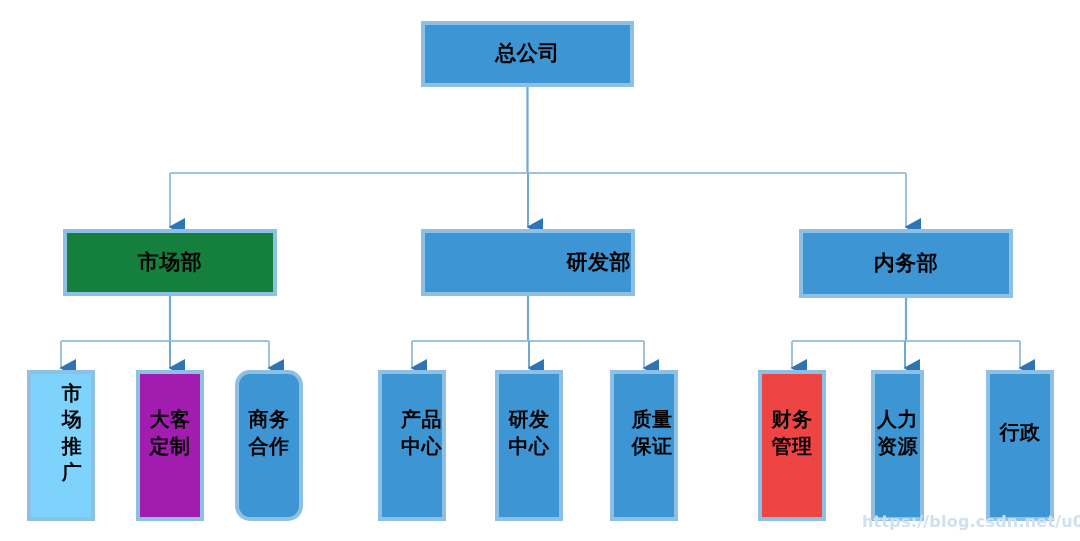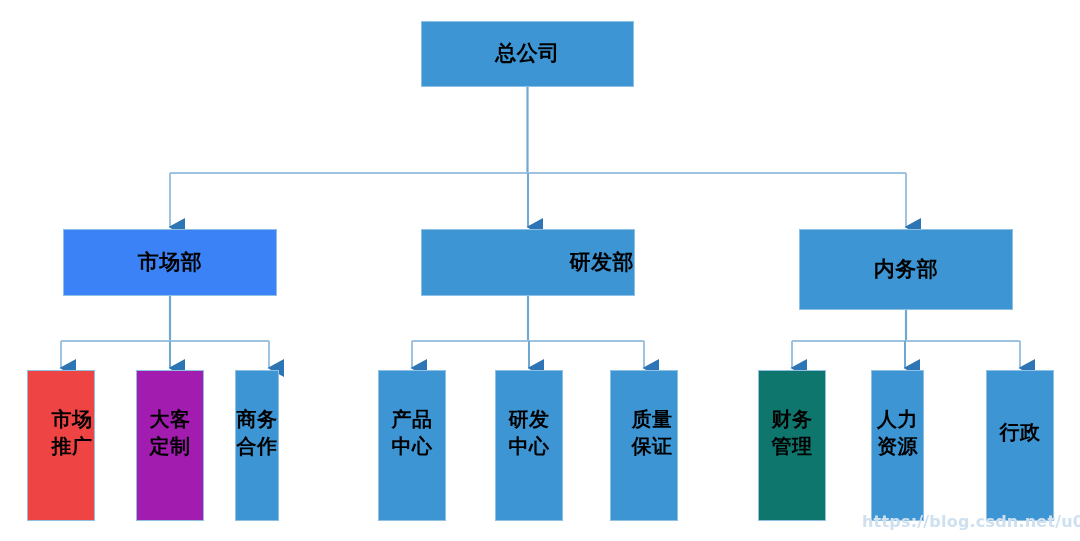--- a/index.html
+++ b/index.html
@@ -28,21 +28,21 @@
   }
   .node {
     position: absolute;
     box-sizing: border-box;
     display: flex;
     align-items: center;
     justify-content: center;
     text-align: center;
     color: #000000;
     background: #3d95d4;
-    border: 1px solid #7f1d1d;
+    border: 4px solid #7f1d1d;
     line-height: 1.32;
     letter-spacing: 0.5px;
     font-weight: 700;
     z-index: 2;
   }
   .node.level-root,
   .node.level-dept {
     font-size: 21px;
   }
   .node.level-leaf {
@@ -99,54 +99,54 @@
         <line x1="792" y1="341" x2="792" y2="368" stroke="#9dc3e0" stroke-width="2" marker-end="url(#arrow-dark)"></line>
         <line x1="905" y1="341" x2="905" y2="368" stroke="#6fa8d0" stroke-width="2" marker-end="url(#arrow-dark)"></line>
         <line x1="1020" y1="341" x2="1020" y2="368" stroke="#9dc3e0" stroke-width="2" marker-end="url(#arrow-dark)"></line>
       </g>
   </svg>
 
   <div id="node-layer">
       <div class="node level-root" style="left: 421px; top: 21px; width: 213px; height: 66px; background: rgb(61, 149, 212); border-color: rgb(142, 192, 228); color: rgb(0, 0, 0);">
         <span class="node-label">总公司</span>
       </div>
-      <div class="node level-dept" style="left: 63px; top: 229px; width: 214px; height: 67px; background: #3b82f6; border-color: rgb(142, 192, 228); color: rgb(0, 0, 0);">
+      <div class="node level-dept" style="left: 63px; top: 229px; width: 214px; height: 67px; background: #15803d; border-color: rgb(142, 192, 228); color: rgb(0, 0, 0);">
         <span class="node-label">市场部</span>
       </div>
       <div class="node level-dept" style="left: 421px; top: 229px; width: 214px; height: 67px; background: rgb(61, 149, 212); border-color: rgb(142, 192, 228); color: rgb(0, 0, 0); justify-content: flex-end;">
         <span class="node-label">研发部</span>
       </div>
-      <div class="node level-dept" style="left: 799px; top: 229px; width: 214px; height: 81px; background: rgb(61, 149, 212); border-color: rgb(142, 192, 228); color: rgb(0, 0, 0);">
+      <div class="node level-dept" style="left: 799px; top: 229px; width: 214px; height: 69px; background: rgb(61, 149, 212); border-color: rgb(142, 192, 228); color: rgb(0, 0, 0);">
         <span class="node-label">内务部</span>
       </div>
-      <div class="node level-leaf" style="left: 27px; top: 370px; width: 68px; height: 151px; background: #ef4444; border-color: rgb(142, 192, 228); color: rgb(0, 0, 0); padding-left: 22px;">
+      <div class="node level-leaf" style="left: 27px; top: 370px; width: 68px; height: 151px; background: #7dd3fc; border-color: rgb(142, 192, 228); color: rgb(0, 0, 0); padding-left: 22px;">
         <span class="node-label">市场
 推广</span>
       </div>
       <div class="node level-leaf" style="left: 136px; top: 370px; width: 68px; height: 151px; background: #a21caf; border-color: rgb(142, 192, 228); color: rgb(0, 0, 0);">
         <span class="node-label">大客
 定制</span>
       </div>
-      <div class="node level-leaf" style="left: 235px; top: 370px; width: 44px; height: 151px; background: rgb(61, 149, 212); border-color: rgb(142, 192, 228); color: rgb(0, 0, 0);">
+      <div class="node level-leaf" style="left: 235px; top: 370px; width: 68px; height: 151px; background: rgb(61, 149, 212); border-color: rgb(142, 192, 228); color: rgb(0, 0, 0); border-radius: 15px;">
         <span class="node-label">商务
 合作</span>
       </div>
-      <div class="node level-leaf" style="left: 378px; top: 370px; width: 68px; height: 151px; background: rgb(61, 149, 212); border-color: rgb(142, 192, 228); color: rgb(0, 0, 0);">
+      <div class="node level-leaf" style="left: 378px; top: 370px; width: 68px; height: 151px; background: rgb(61, 149, 212); border-color: rgb(142, 192, 228); color: rgb(0, 0, 0); justify-content: flex-end;">
         <span class="node-label">产品
 中心</span>
       </div>
       <div class="node level-leaf" style="left: 495px; top: 370px; width: 68px; height: 151px; background: rgb(61, 149, 212); border-color: rgb(142, 192, 228); color: rgb(0, 0, 0);">
         <span class="node-label">研发
 中心</span>
       </div>
       <div class="node level-leaf" style="left: 610px; top: 370px; width: 68px; height: 151px; background: rgb(61, 149, 212); border-color: rgb(142, 192, 228); color: rgb(0, 0, 0); padding-left: 16px;">
         <span class="node-label">质量
 保证</span>
       </div>
-      <div class="node level-leaf" style="left: 758px; top: 370px; width: 68px; height: 151px; background: #0f766e; border-color: rgb(142, 192, 228); color: rgb(0, 0, 0);">
+      <div class="node level-leaf" style="left: 758px; top: 370px; width: 68px; height: 151px; background: #ef4444; border-color: rgb(142, 192, 228); color: rgb(0, 0, 0);">
         <span class="node-label">财务
 管理</span>
       </div>
       <div class="node level-leaf" style="left: 871px; top: 370px; width: 53px; height: 151px; background: rgb(61, 149, 212); border-color: rgb(142, 192, 228); color: rgb(0, 0, 0);">
         <span class="node-label">人力
 资源</span>
       </div>
       <div class="node level-leaf" style="left: 986px; top: 370px; width: 68px; height: 151px; background: rgb(61, 149, 212); border-color: rgb(142, 192, 228); color: rgb(0, 0, 0);">
         <span class="node-label">行政</span>
       </div>

